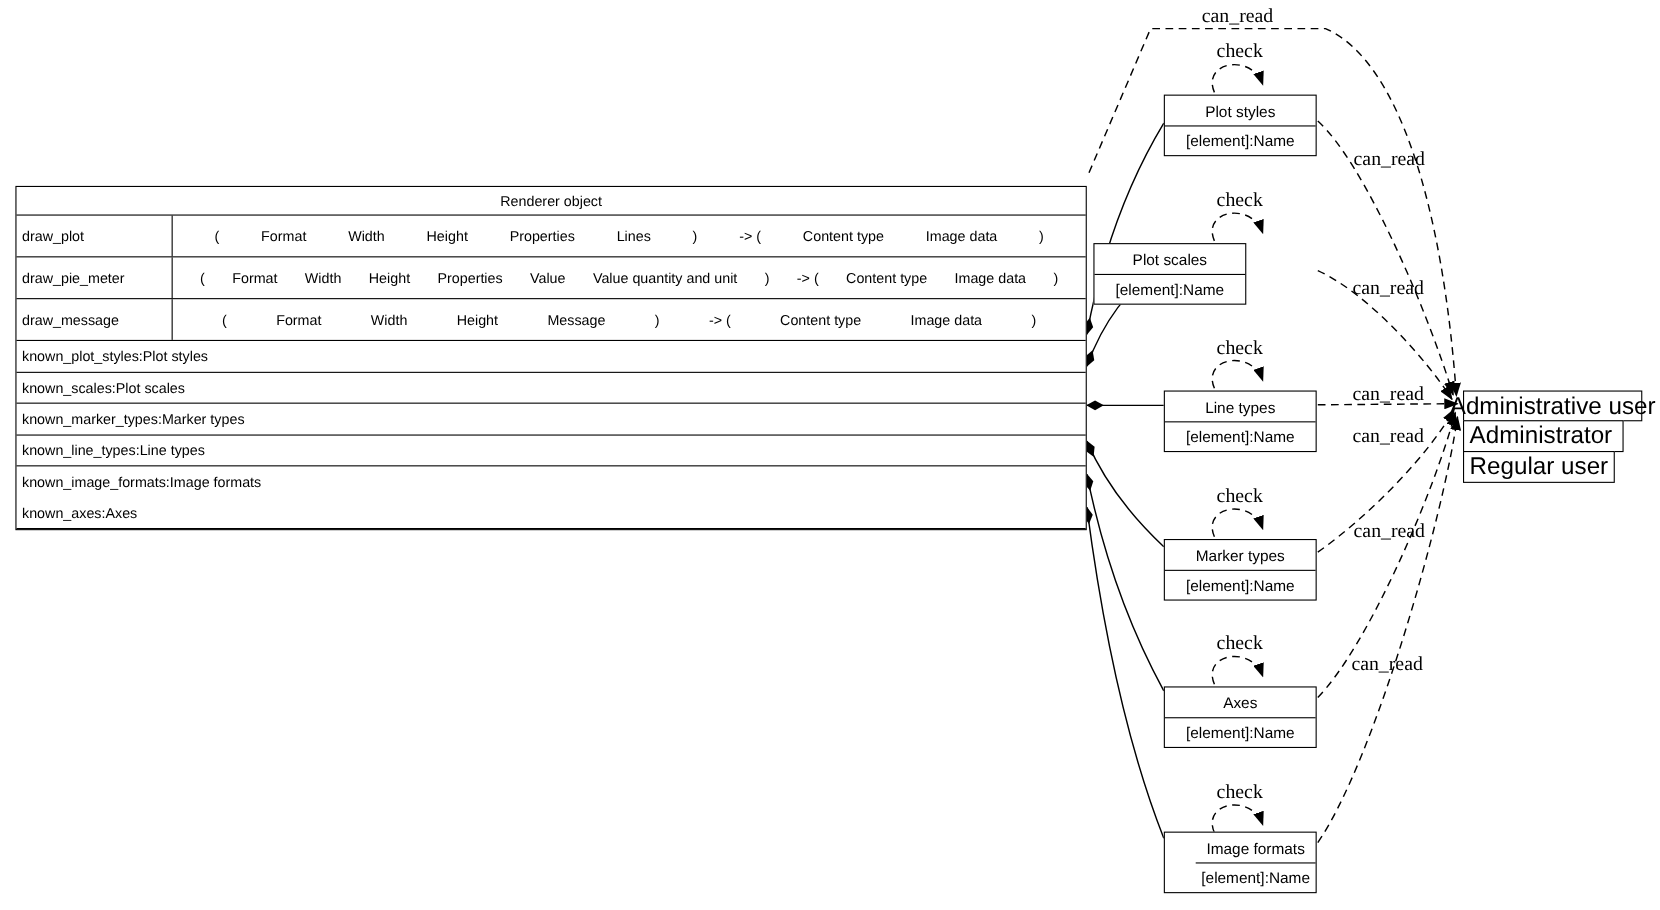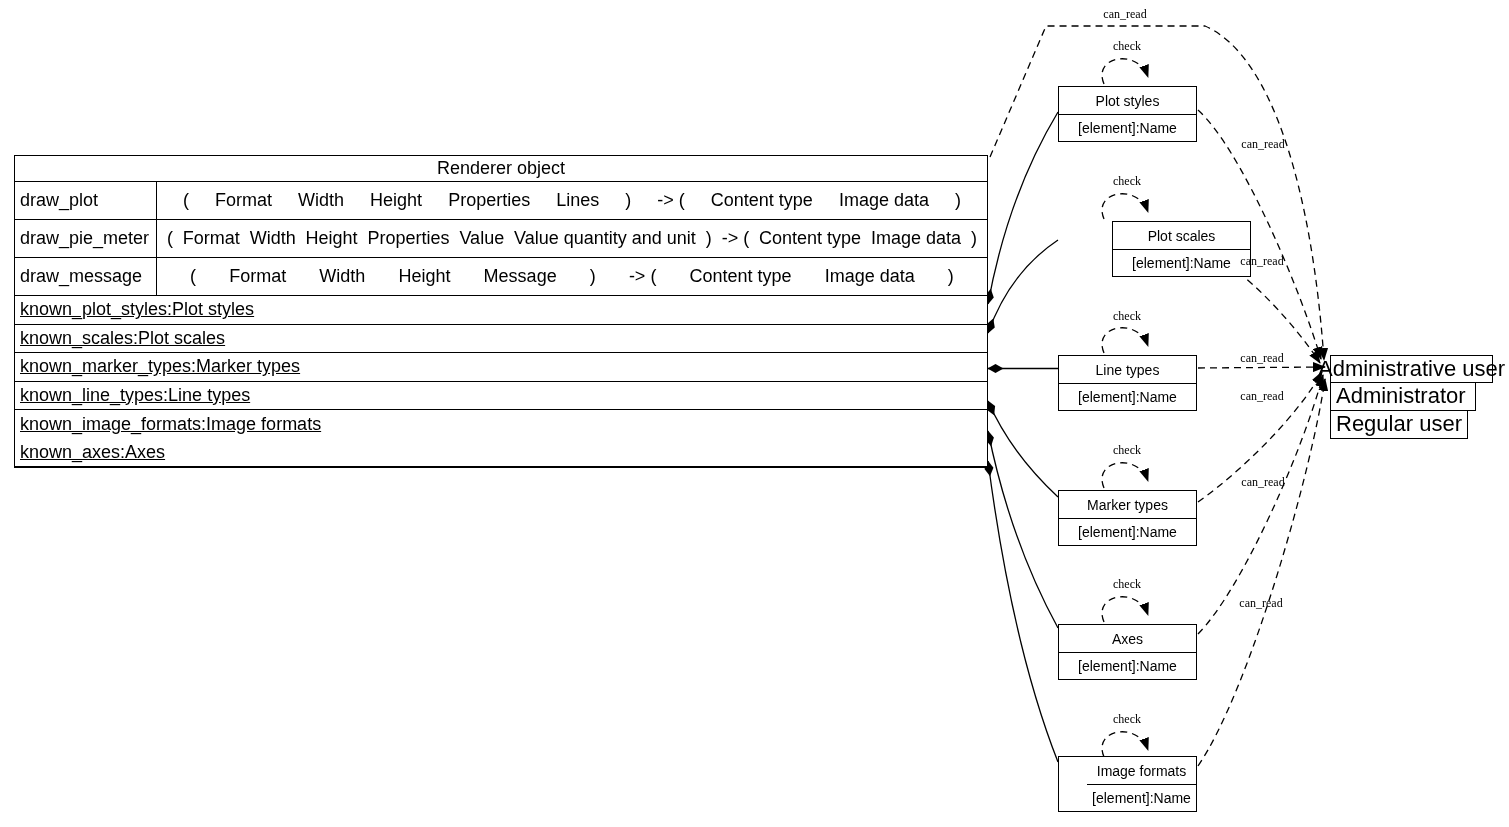--- a/index.html
+++ b/index.html
@@ -6,52 +6,52 @@
   .stage{
     position:relative;width:1509px;height:827px;background:#ffffff;
     font-family:"Liberation Sans","DejaVu Sans",sans-serif;color:#000;overflow:hidden;
   }
   .wires{position:absolute;left:0;top:0;width:1509px;height:827px;}
   .dash{fill:none;stroke:#000;stroke-width:1.3;stroke-dasharray:7 5;}
   .solid{fill:none;stroke:#000;stroke-width:1.3;}
 
   
   .renderer{
-    position:absolute;left:14px;top:155px;width:974px;
-    border:1.4px solid #000;box-sizing:border-box;background:#fff;font-size:18px;
+    position:absolute;left:14px;top:169px;width:974px;
+    border:1.4px solid #000;box-sizing:border-box;background:#fff;font-size:13px;
   }
   .hdr{height:26px;border-bottom:1.4px solid #000;box-sizing:border-box;
        display:flex;align-items:center;justify-content:center;}
   .mrow{display:flex;height:38px;border-bottom:1.4px solid #000;box-sizing:border-box;}
   .mname{width:142px;flex:0 0 142px;border-right:1.4px solid #000;box-sizing:border-box;
          display:flex;align-items:center;padding-left:5px;white-space:nowrap;}
   .msig{flex:1;display:flex;align-items:center;justify-content:space-evenly;white-space:nowrap;}
   .arow{height:28.5px;border-bottom:1.4px solid #000;box-sizing:border-box;
-        display:flex;align-items:center;padding-left:5px;white-space:nowrap;text-decoration:underline;}
+        display:flex;align-items:center;padding-left:5px;white-space:nowrap;}
   .arow.last{border-bottom:none;}
 
   
   .entity{
     position:absolute;width:139px;border:1.4px solid #000;box-sizing:border-box;
     background:#fff;font-size:14px;text-align:center;
   }
   .etitle{height:28px;border-bottom:1.4px solid #000;box-sizing:border-box;
           display:flex;align-items:center;justify-content:center;white-space:nowrap;}
   .eattr{height:26px;display:flex;align-items:center;justify-content:center;white-space:nowrap;}
 
   
   .abox{position:absolute;border:1.4px solid #000;box-sizing:border-box;background:#fff;
         font-size:22px;display:flex;align-items:center;white-space:nowrap;}
   .ahdr{left:1330px;top:355px;width:163px;height:28px;justify-content:center;}
   .arole1{left:1330px;top:381.6px;width:146px;height:29.4px;padding-left:5px;text-align:right;}
   .arole2{left:1330px;top:409.6px;width:138px;height:29.4px;padding-left:5px;}
 
   
   .elabel{
-    position:absolute;font-family:"Liberation Serif","DejaVu Serif",serif;font-size:12px;
+    position:absolute;font-family:"Liberation Serif","DejaVu Serif",serif;font-size:18px;
     transform:translate(-50%,-50%);white-space:nowrap;line-height:1;
   }
 </style>
 </head>
 <body>
 
 <div class="stage">
 
   <svg class="wires" viewBox="0 0 1509 827">
     <defs>
@@ -143,21 +143,21 @@
     <div class="arow">known_marker_types:Marker types</div>
     <div class="arow">known_line_types:Line types</div>
     <div class="arow last">known_image_formats:Image formats</div>
     <div class="arow">known_axes:Axes</div>
   </div>
 
   <div class="entity" style="left:1058px;top:86px;">
     <div class="etitle">Plot styles</div>
     <div class="eattr">[element]:Name</div>
   </div>
-  <div class="entity" style="left:1112px;top:221px;">
+  <div class="entity" style="left:994px;top:221px;">
     <div class="etitle">Plot scales</div>
     <div class="eattr">[element]:Name</div>
   </div>
   <div class="entity" style="left:1058px;top:355px;">
     <div class="etitle">Line types</div>
     <div class="eattr">[element]:Name</div>
   </div>
   <div class="entity" style="left:1058px;top:490px;">
     <div class="etitle">Marker types</div>
     <div class="eattr">[element]:Name</div>

